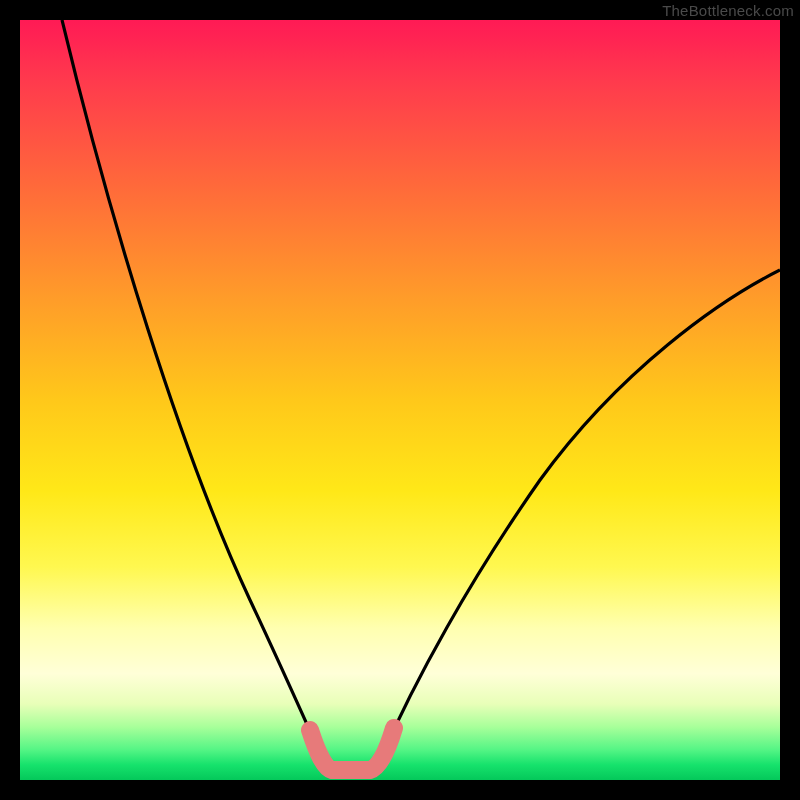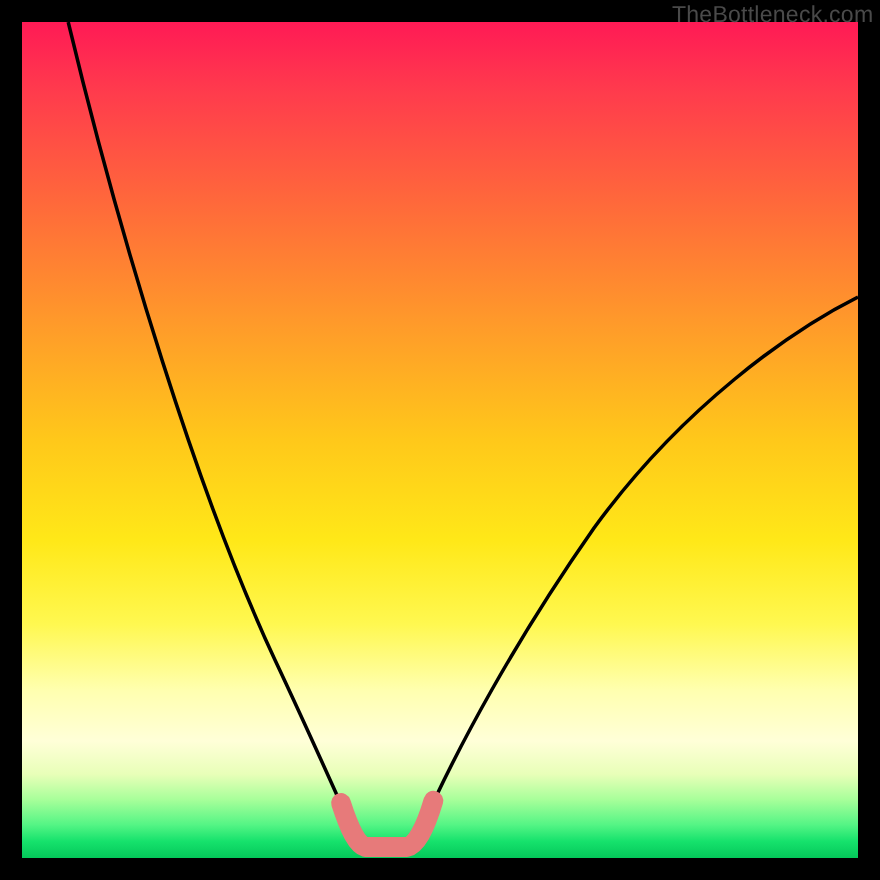--- a/index.html
+++ b/index.html
@@ -40,21 +40,21 @@
       #55f585 96%,
       #16e26c 98%,
       #04c85a 100%
     );
   }
   .watermark {
     position: absolute;
     top: 2px;
     right: 6px;
     color: #4a4a4a;
-    font-size: 21px;
+    font-size: 15px;
     font-weight: 500;
     letter-spacing: 0.2px;
     font-family: Arial, Helvetica, sans-serif;
   }
   svg.overlay {
     position: absolute;
     left: 0;
     top: 0;
     width: 760px;
     height: 760px;

